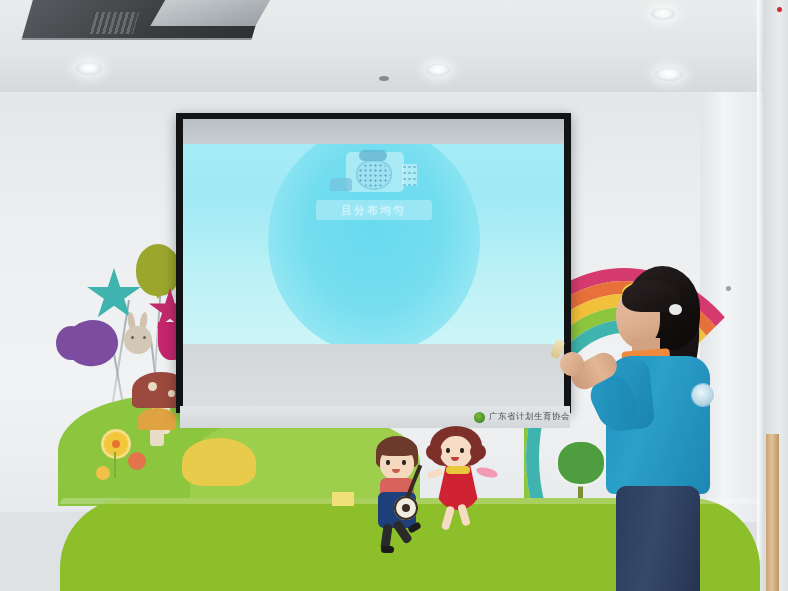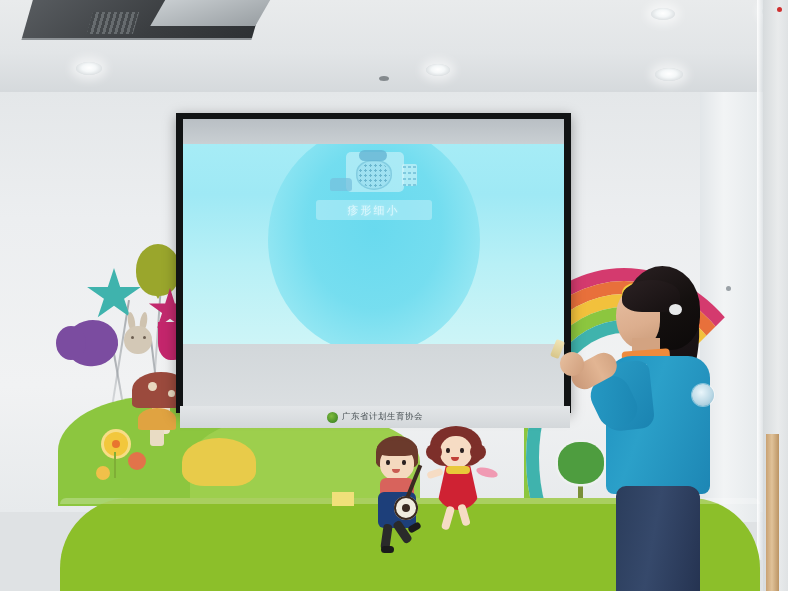--- a/index.html
+++ b/index.html
@@ -410,32 +410,32 @@
         <div class="proj-content">
           <div class="proj-illus">
             <div class="pill-bed"></div>
             <div class="side-thing"></div>
             <div class="pill-face"></div>
             <div class="pill-dots"></div>
             <div class="ice-bag"></div>
             <div class="med-box"></div>
           </div>
           <div class="proj-title-plate">
-            <div class="proj-title">疹形细小</div>
+            <div class="proj-title">且分布均匀</div>
           </div>
         </div>
       </div>
 
       <div class="screen-bottomband"></div>
     </div>
   </div>
 
   <div style="position:absolute; left:180px; top:406px; width:390px; height:22px;
               background:linear-gradient(180deg,#e3e6e8,#d3d7da);
-              display:flex; align-items:center; justify-content:center; gap:4px;">
+              display:flex; align-items:center; justify-content:flex-end; gap:4px;">
     <span style="width:11px; height:11px; border-radius:50%;
                  background:radial-gradient(circle at 40% 38%, #7fbb3c, #2f7a1f);
                  display:inline-block;"></span>
     <span style="font-size:8.5px; color:#4a5256; letter-spacing:.5px; filter:blur(.3px);">广东省计划生育协会</span>
   </div>
 
   <div class="grass-panel"></div>
   <div class="grass-shadowline"></div>
 
   <div style="position:absolute; left:364px; top:436px; width:70px; height:118px;">

